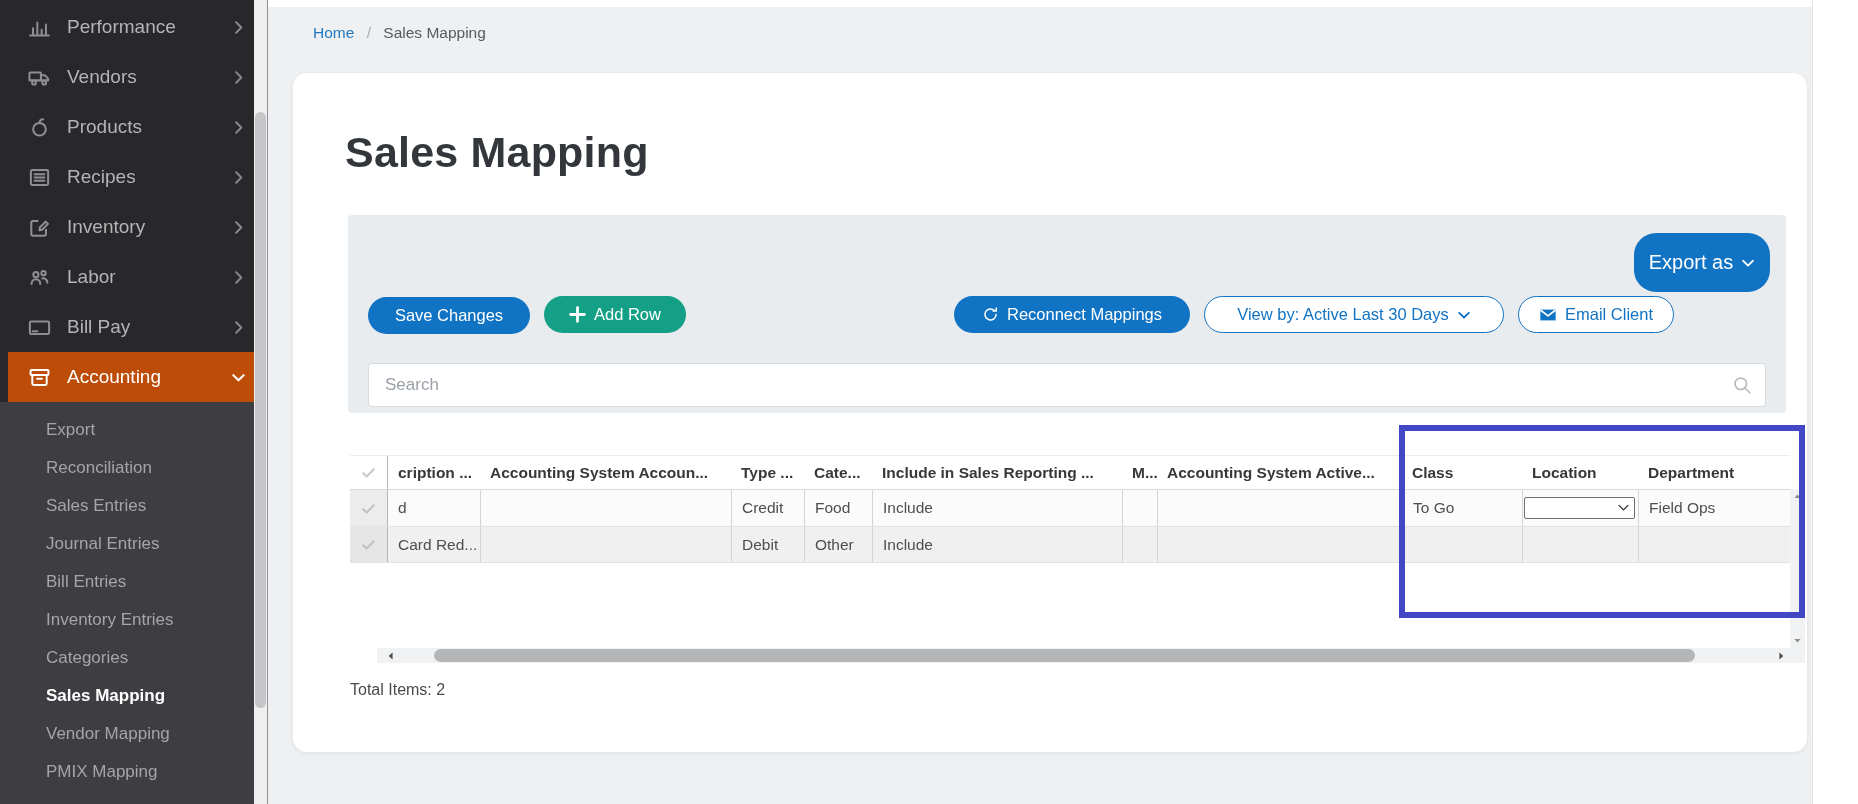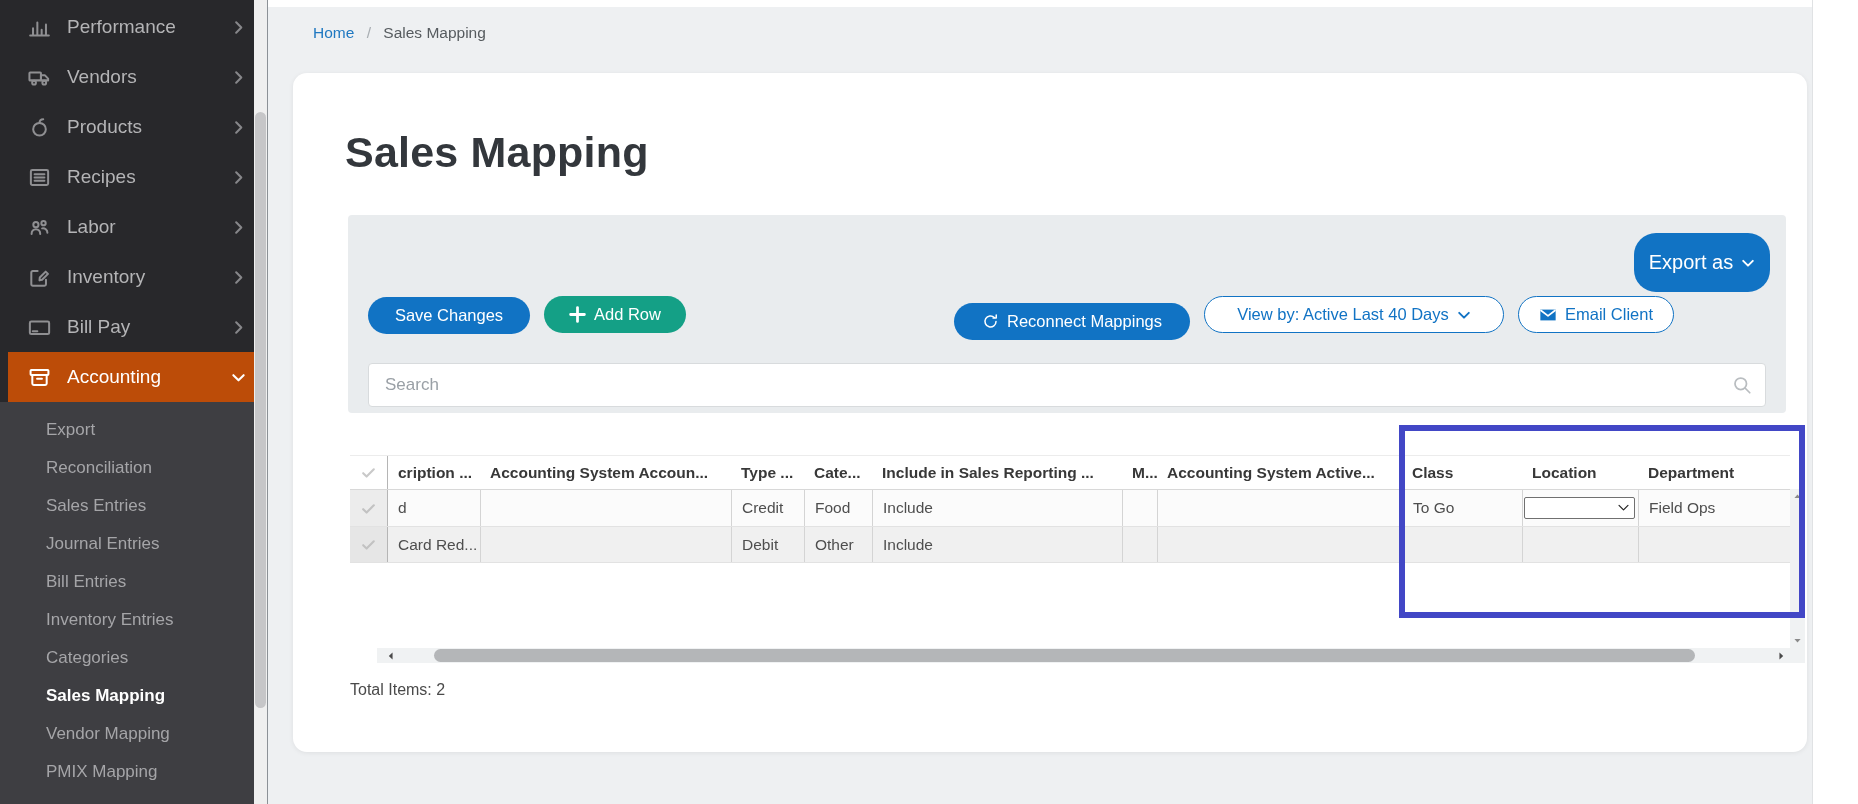--- a/index.html
+++ b/index.html
@@ -39,21 +39,21 @@
   .btn{position:absolute;height:37px;display:flex;align-items:center;justify-content:center;gap:8px;border:none;border-radius:20px;font-size:16.5px;font-family:"Liberation Sans",sans-serif;cursor:pointer;white-space:nowrap;padding:0;}
   .btn .icon{flex:0 0 auto;}
   .btn-blue{background:#1173c4;color:#fff;}
   .btn-teal{background:#14a086;color:#fff;}
   .btn-red{background:#c94534;color:#fff;}
   .btn-outline{background:#ffffff;border:1.5px solid #1173c4;color:#1173c4;box-sizing:border-box;}
   #btn-export{left:1286px;top:18px;width:136px;height:59px;border-radius:22px;font-size:20px;}
   #btn-save{left:20px;top:82px;width:162px;}
   #btn-add{left:196px;top:81px;width:142px;}
   #btn-delete{left:352px;top:81px;width:240px;}
-  #btn-reconnect{left:606px;top:88px;width:236px;}
+  #btn-reconnect{left:606px;top:81px;width:236px;}
   #btn-viewby{left:856px;top:81px;width:300px;}
   #btn-email{left:1170px;top:81px;width:156px;}
 
   #search-wrap{position:absolute;left:20px;top:148px;width:1398px;height:44px;}
   #search-input{width:100%;height:100%;box-sizing:border-box;border:1px solid #d8dbdd;border-radius:4px;padding:0 44px 0 16px;font-size:17px;font-family:"Liberation Sans",sans-serif;color:#444;background:#fff;}
   #search-input::placeholder{color:#9aa0a6;}
   #search-wrap .search-glyph{position:absolute;right:14px;top:12px;width:20px;height:20px;color:#b9bdc0;}
 
   
   #grid{position:absolute;left:57px;top:382px;width:1440px;background:#fff;}
@@ -163,41 +163,41 @@
           <span class="lbl">Recipes</span>
           <span class="icon chev">
             <svg viewBox="0 0 16 16">
               <path d="M5.5 2.5L11 8l-5.5 5.5"></path>
             </svg>
           </span>
         </div>
         <div class="side-item">
           <span class="icon mi">
             <svg viewBox="0 0 16 16">
+              <path d="M12.5 9.5v3.2a1 1 0 0 1-1 1H3.3a1 1 0 0 1-1-1V4.5a1 1 0 0 1 1-1h3.4"></path>
+              <path d="M8 10l1.8-.4 4.1-4.1-1.6-1.6L8.2 8z"></path>
+            </svg>
+          </span>
+          <span class="lbl">Inventory</span>
+          <span class="icon chev">
+            <svg viewBox="0 0 16 16">
+              <path d="M5.5 2.5L11 8l-5.5 5.5"></path>
+            </svg>
+          </span>
+        </div>
+        <div class="side-item">
+          <span class="icon mi">
+            <svg viewBox="0 0 16 16">
               <circle cx="5.5" cy="6" r="1.8"></circle>
               <circle cx="10.8" cy="5" r="1.5"></circle>
               <path d="M2.5 12.5c0-2 1.3-3.3 3-3.3s3 1.3 3 3.3"></path>
               <path d="M9.8 8.6c1.9-.4 3.7.9 3.7 3"></path>
             </svg>
           </span>
           <span class="lbl">Labor</span>
-          <span class="icon chev">
-            <svg viewBox="0 0 16 16">
-              <path d="M5.5 2.5L11 8l-5.5 5.5"></path>
-            </svg>
-          </span>
-        </div>
-        <div class="side-item">
-          <span class="icon mi">
-            <svg viewBox="0 0 16 16">
-              <path d="M12.5 9.5v3.2a1 1 0 0 1-1 1H3.3a1 1 0 0 1-1-1V4.5a1 1 0 0 1 1-1h3.4"></path>
-              <path d="M8 10l1.8-.4 4.1-4.1-1.6-1.6L8.2 8z"></path>
-            </svg>
-          </span>
-          <span class="lbl">Inventory</span>
           <span class="icon chev">
             <svg viewBox="0 0 16 16">
               <path d="M5.5 2.5L11 8l-5.5 5.5"></path>
             </svg>
           </span>
         </div>
         <div class="side-item">
           <span class="icon mi">
             <svg viewBox="0 0 16 16">
               <rect x="1.3" y="3.8" width="13.4" height="8.8" rx="1"></rect>
@@ -280,21 +280,21 @@
       <button id="btn-reconnect" class="btn btn-blue">
         <span class="icon">
             <svg viewBox="0 0 16 16">
               <path d="M13.2 8a5.2 5.2 0 1 1-1.6-3.8"></path>
               <path d="M13.4 1.8v3h-3"></path>
             </svg>
           </span>
         <span>Reconnect Mappings</span>
       </button>
       <button id="btn-viewby" class="btn btn-outline">
-        <span>View by: Active Last 40 Days</span>
+        <span>View by: Active Last 30 Days</span>
         <span class="icon chev-sm">
             <svg viewBox="0 0 16 16">
               <path d="M2.5 5.5L8 11l5.5-5.5"></path>
             </svg>
           </span>
       </button>
       <button id="btn-email" class="btn btn-outline">
         <span class="icon env">
             <svg viewBox="0 0 16 16">
               <rect x="1.2" y="3.2" width="13.6" height="9.6" fill="currentColor" stroke="none"></rect>

